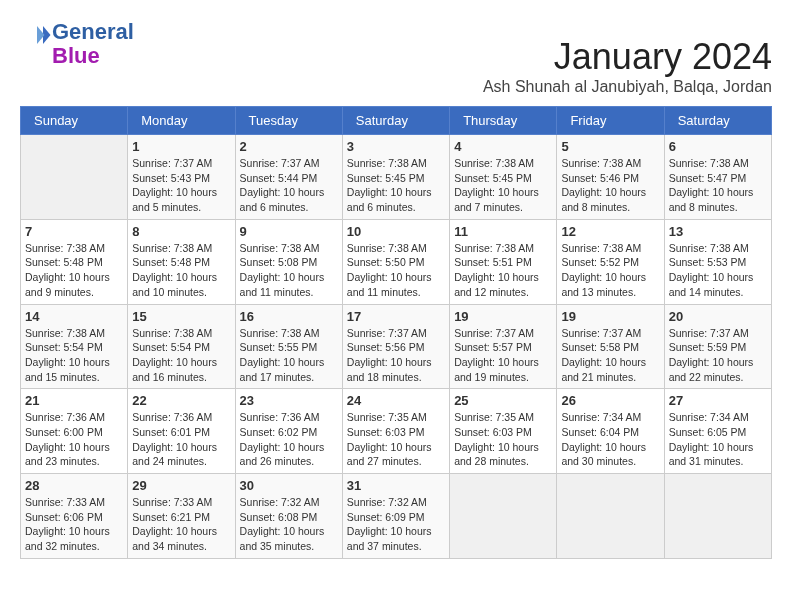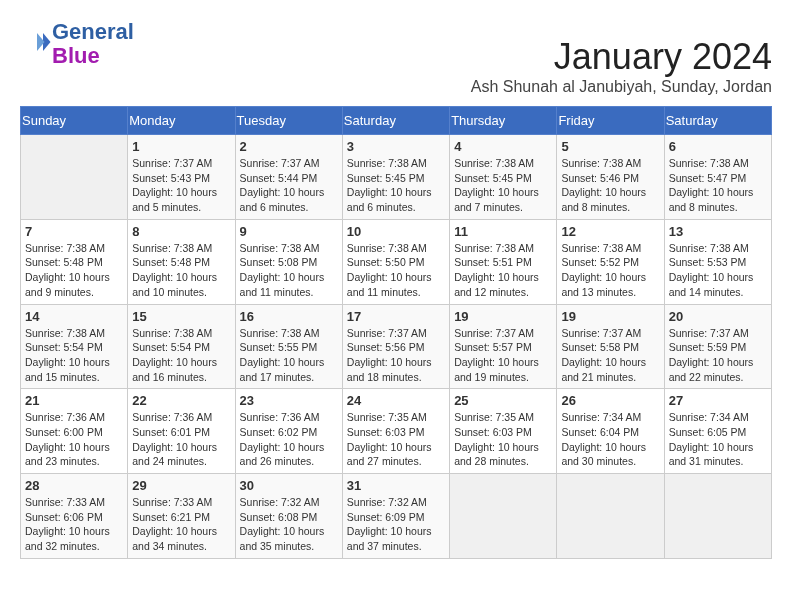--- a/index.html
+++ b/index.html
@@ -11,21 +11,20 @@
       padding: 20px;
     }
     .header {
       display: flex;
       justify-content: space-between;
       align-items: flex-start;
       margin-bottom: 10px;
     }
     .logo {
       display: flex;
-      align-items: center;
     }
     .logo-text {
       font-size: 22px;
       font-weight: bold;
       color: #1a1a2e;
       line-height: 1.1;
     }
     .logo-text span {
       color: #2e5fa3;
     }
@@ -48,21 +47,21 @@
       color: #444;
     }
     table {
       width: 100%;
       border-collapse: collapse;
       font-size: 11px;
     }
     thead tr th {
       background-color: #3a6bbf;
       color: #fff;
-      padding: 6px 1px;
+      padding: 6px 13px;
       text-align: left;
       font-size: 13px;
       font-weight: normal;
       border: 1px solid #5580cc;
     }
     tbody tr td {
       border: 1px solid #ccc;
       vertical-align: top;
       padding: 4px;
       height: 80px;
@@ -101,21 +100,21 @@
         <polygon points="20,8 30,20 20,32" fill="#6a9fd8"></polygon>
       </svg>
     </div>
     <div class="logo-text">
       <span>General</span><br>
       <span style="color:#a21caf;">Blue</span>
     </div>
   </div>
   <div class="title-block">
     <div class="month-title">January 2024</div>
-    <div class="subtitle">Ash Shunah al Janubiyah, Sunday, Jordan</div>
+    <div class="subtitle">Ash Shunah al Janubiyah, Balqa, Jordan</div>
   </div>
 </div>
 
 <table>
   <thead>
     <tr>
     <th>Sunday</th>
         <th>Monday</th>
         <th>Tuesday</th>
         <th>Saturday</th>

